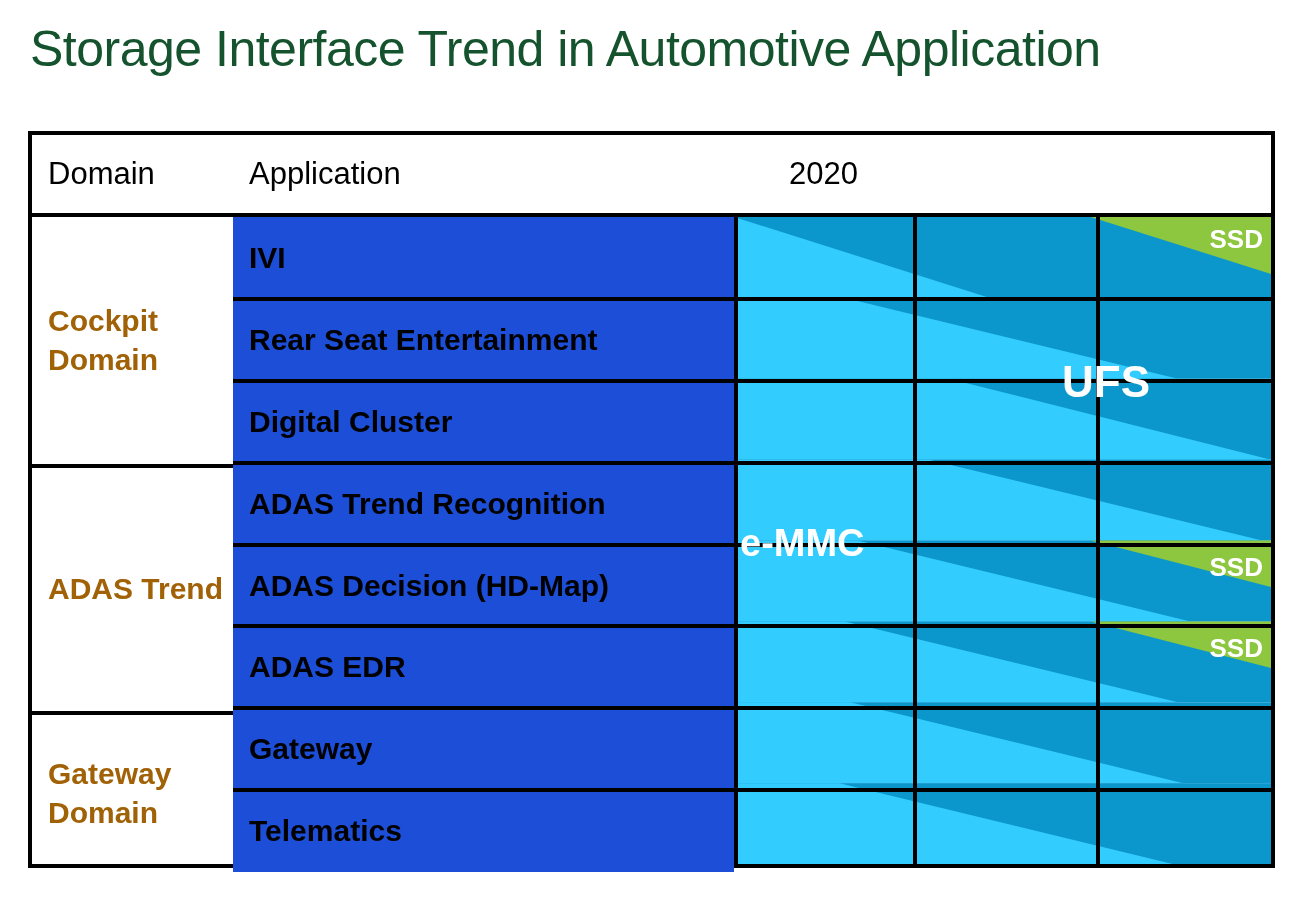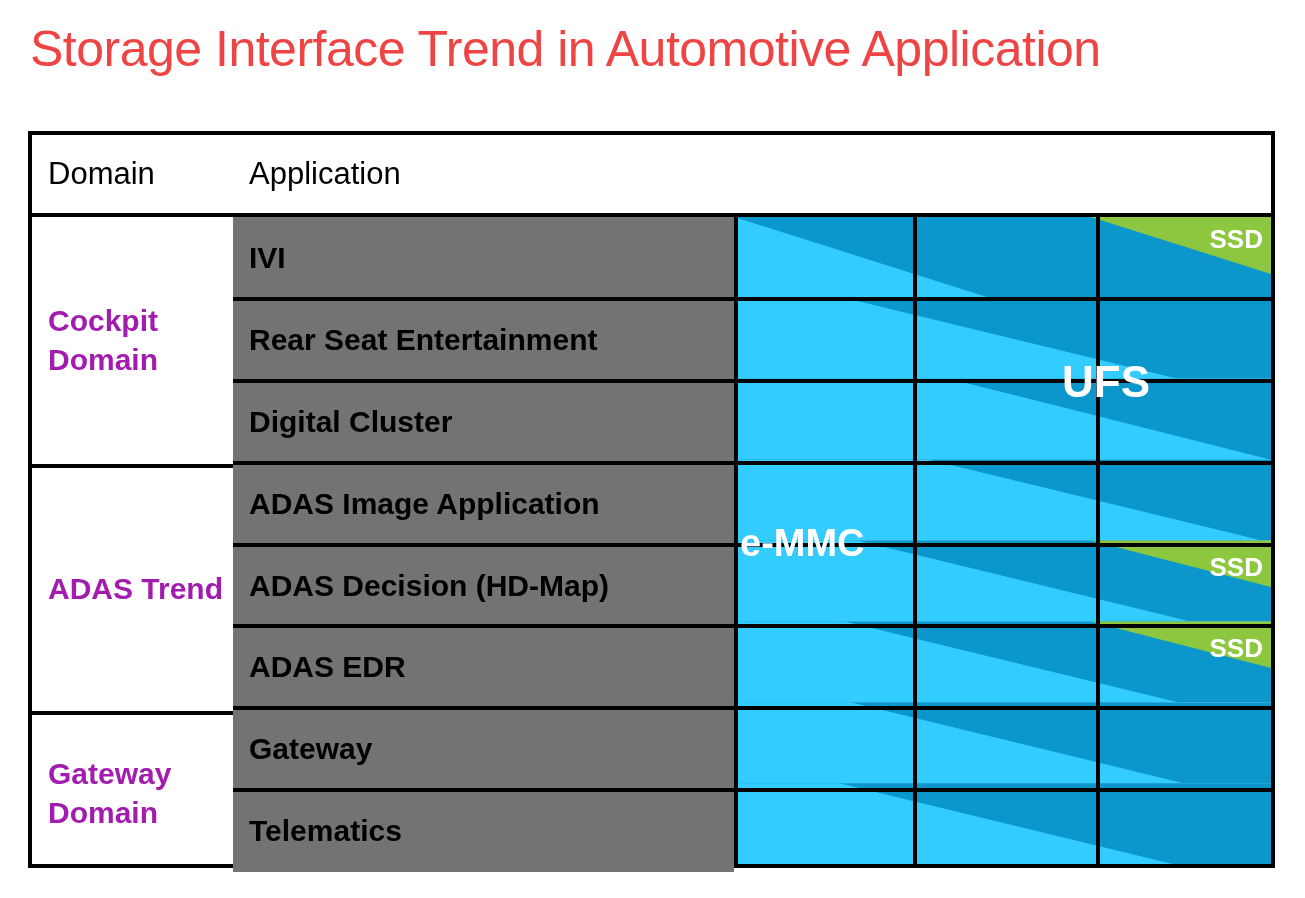--- a/index.html
+++ b/index.html
@@ -1,20 +1,20 @@
 <!DOCTYPE html>
 <html><head>
 <meta charset="utf-8">
 <style>
   html,body{margin:0;padding:0;background:#ffffff;}
   body{width:1305px;height:898px;position:relative;overflow:hidden;
        font-family:"Liberation Sans",sans-serif;}
 
   #title{position:absolute;left:30px;top:22px;width:1240px;
-         font-size:50px;font-weight:400;color:#ef4444;letter-spacing:-0.5px;
+         font-size:50px;font-weight:400;color:#14532d;letter-spacing:-0.5px;
          white-space:nowrap;line-height:1.1;}
 
   
   #table{position:absolute;left:28px;top:131px;width:1247px;height:737px;
          box-sizing:border-box;border:4px solid #000000;}
 
   
   .vrule{position:absolute;top:0;bottom:0;width:4px;background:#000000;}
 
   
@@ -24,27 +24,27 @@
          font-size:31px;font-weight:400;color:#000;box-sizing:border-box;}
   .hcell.left{justify-content:flex-start;padding-left:16px;}
   .hcell.mid{justify-content:center;}
 
   
   #body{position:absolute;left:0;right:0;top:82px;bottom:0;}
 
   
   .domcell{position:absolute;left:0;width:201px;display:flex;align-items:center;
            padding-left:16px;box-sizing:border-box;
-           font-size:30px;font-weight:700;color:#a21caf;line-height:1.28;z-index:6;}
+           font-size:30px;font-weight:700;color:#a16207;line-height:1.28;z-index:6;}
   .domsep{position:absolute;left:0;width:201px;height:4px;background:#000;z-index:7;}
 
   
   .appcell{position:absolute;left:201px;width:501px;display:flex;align-items:center;
            padding-left:16px;box-sizing:border-box;
-           font-size:30px;font-weight:700;color:#000;z-index:6;background:#737373;}
+           font-size:30px;font-weight:700;color:#000;z-index:6;background:#1d4ed8;}
   .approw-sep{position:absolute;left:201px;width:501px;height:4px;background:#000;z-index:7;}
 
   
   #chart{position:absolute;left:702px;right:0;top:0;bottom:0;overflow:hidden;}
   #chart svg{display:block;width:100%;height:100%;}
 
   
   .grid-h{position:absolute;left:702px;right:0;height:4px;background:#000;z-index:8;}
   .grid-v{position:absolute;top:0;bottom:0;width:4px;background:#000;z-index:8;}
 
@@ -58,20 +58,21 @@
 </head>
 <body>
 
 <div id="title">Storage Interface Trend in Automotive Application</div>
 
 <div id="table">
 
   <div id="headrow">
     <div class="hcell left" style="left:0;width:201px;">Domain</div>
     <div class="hcell left" style="left:201px;width:501px;">Application</div>
+    <div class="hcell mid" style="left:702px;width:179px;">2020</div>
   </div>
   <div id="headline"></div>
 
   <div id="body">
 
     <div id="chart">
       <svg viewBox="0 0 545 655" preserveAspectRatio="none">
         <g id="bands">
             <g>
               <rect x="0" y="0" width="545" height="81.88" fill="#0B97CC"></rect>
@@ -133,21 +134,21 @@
         </div>
         <div class="appcell" style="top: 82px; height: 82px;">
           <span>Rear Seat Entertainment</span>
         </div>
         <div class="approw-sep" style="top: 80px;"></div>
         <div class="appcell" style="top: 164px; height: 82px;">
           <span>Digital Cluster</span>
         </div>
         <div class="approw-sep" style="top: 162px;"></div>
         <div class="appcell" style="top: 246px; height: 82px;">
-          <span>ADAS Image Application</span>
+          <span>ADAS Trend Recognition</span>
         </div>
         <div class="approw-sep" style="top: 244px;"></div>
         <div class="appcell" style="top: 328px; height: 81px;">
           <span>ADAS Decision (HD-Map)</span>
         </div>
         <div class="approw-sep" style="top: 326px;"></div>
         <div class="appcell" style="top: 409px; height: 82px;">
           <span>ADAS EDR</span>
         </div>
         <div class="approw-sep" style="top: 407px;"></div>

